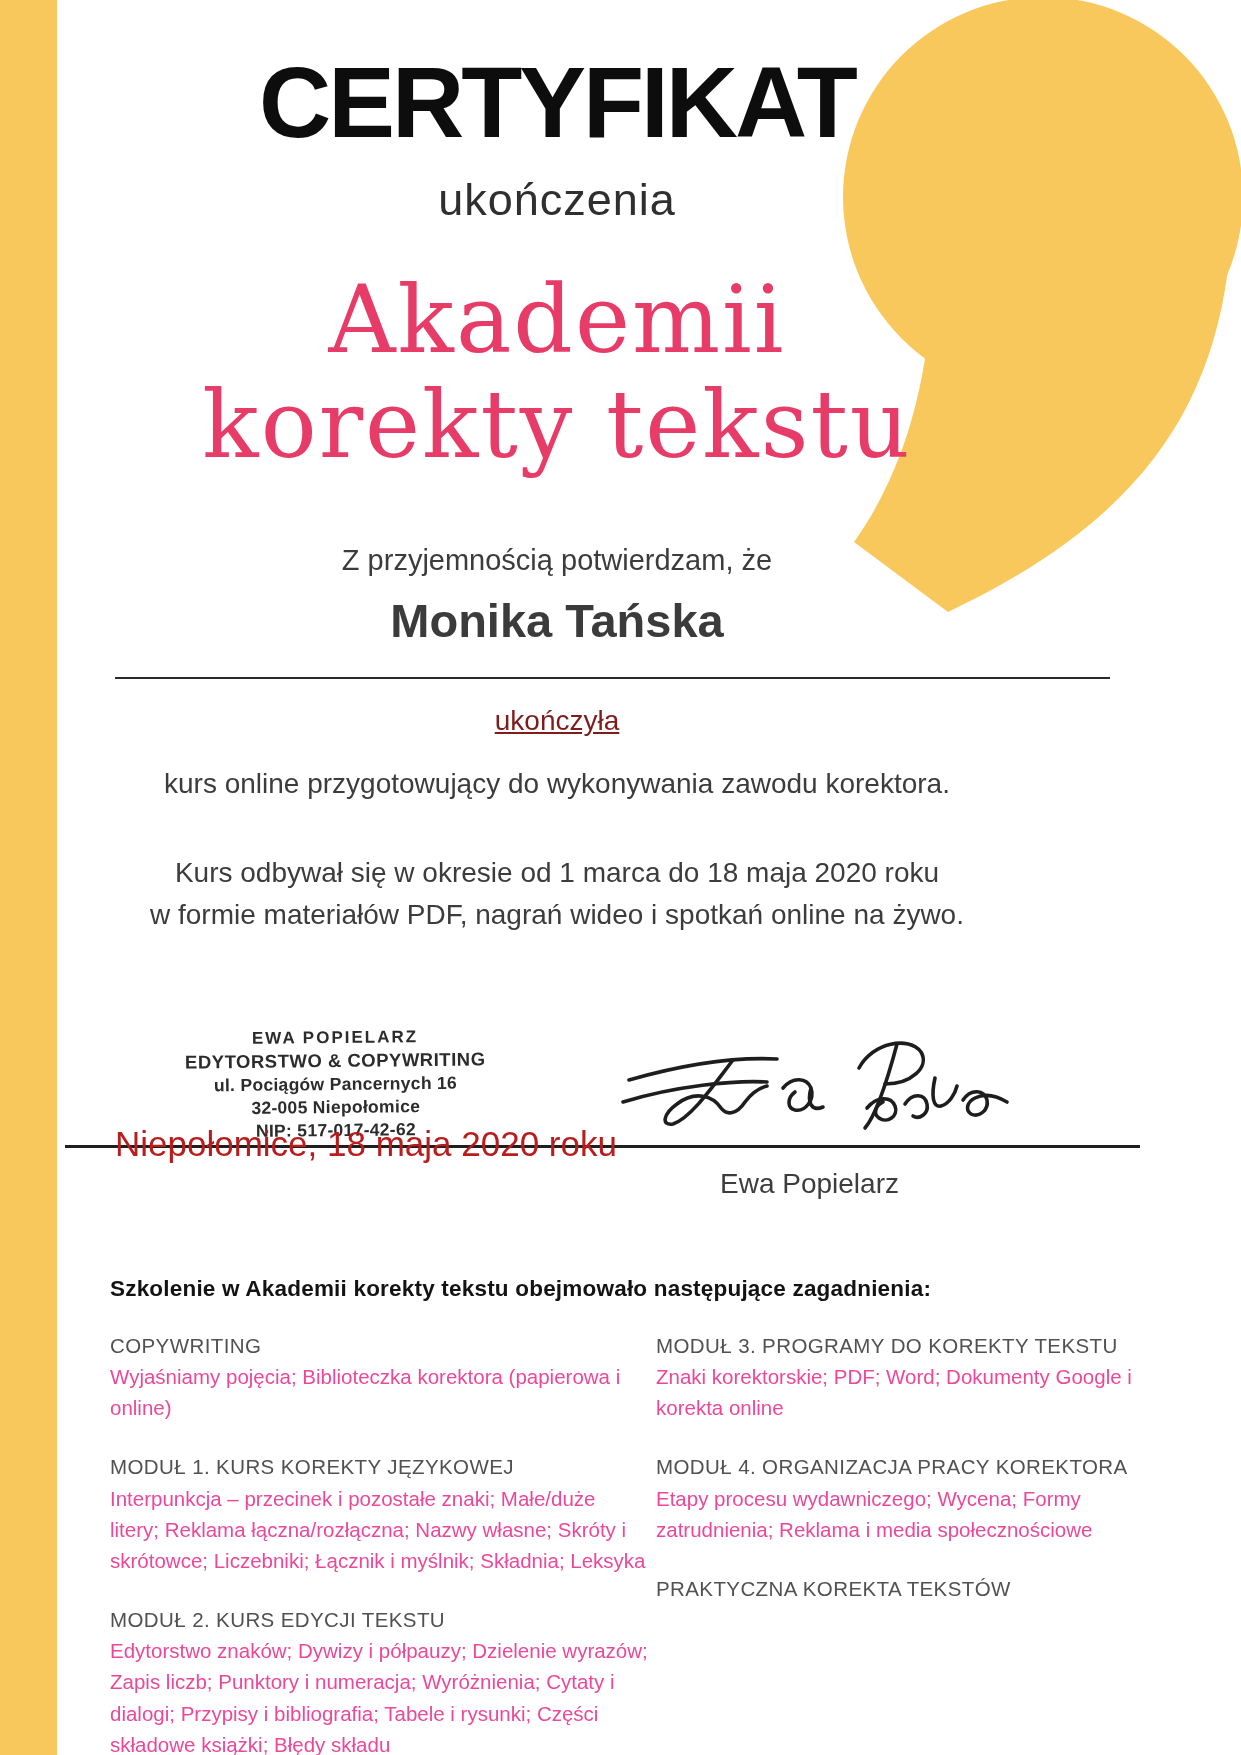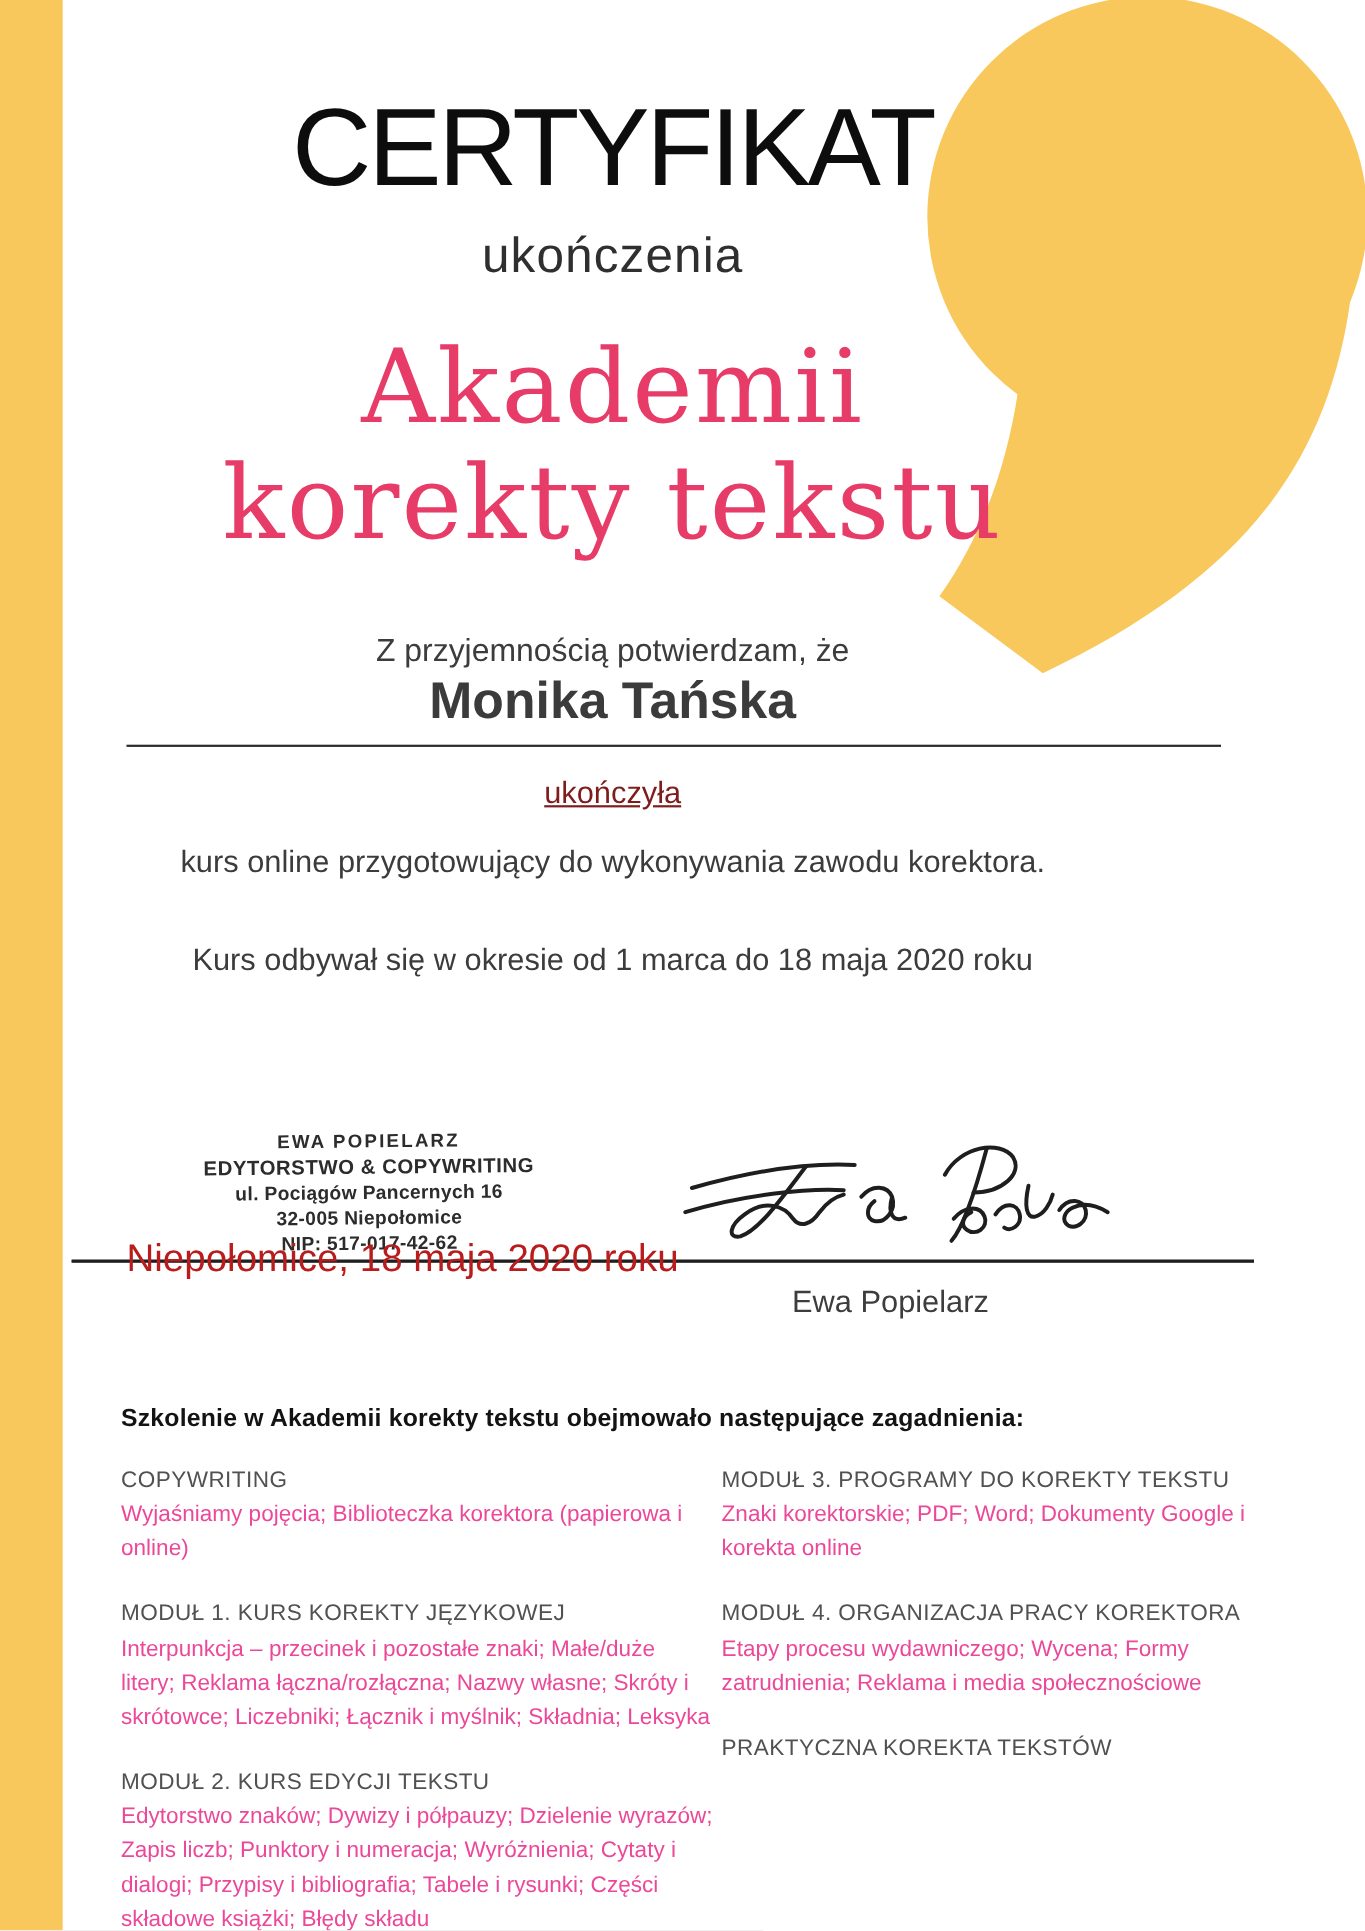--- a/index.html
+++ b/index.html
@@ -7,35 +7,35 @@
     position:relative; width:1241px; height:1755px; margin:0 auto;
     background:#ffffff; overflow:hidden;
     font-family:"Liberation Sans", sans-serif; color:#333;
   }
   .stripe { position:absolute; left:0; top:0; width:57px; height:1755px; background:#f9c85d; }
   .comma  { position:absolute; right:0; top:0; width:405px; height:625px; }
 
   .main { position:absolute; left:57px; top:0; width:1000px; text-align:center; }
 
   .title {
-    margin:0; padding-top:84px;
-    font-size:100px; font-weight:normal; letter-spacing:-3px;
+    margin:0; padding-top:52px;
+    font-size:100px; font-weight:bold; letter-spacing:-3px;
     color:#0d0d0d; line-height:1.0;
   }
   .subtitle {
     margin-top:22px; font-size:45px; font-weight:normal; color:#2f2f2f;
     letter-spacing:1px;
   }
   .academy {
     margin-top:42px;
     font-family:"DejaVu Serif", serif;
     font-size:93px; line-height:1.13; color:#e73c68; letter-spacing:2px;
   }
   .confirm  { margin-top:66px; font-size:29px; color:#3c3c3c; }
-  .name     { font-size:47px; font-weight:bold; color:#3b3b3b; letter-spacing:0px; }
+  .name     { margin-top:16px; font-size:47px; font-weight:bold; color:#3b3b3b; letter-spacing:0px; }
 
   .name-underline { position:absolute; left:115px; top:677px; width:995px; height:0; border-bottom:2px solid #2a2a2a; }
 
   .completed { position:absolute; left:57px; top:705px;  width:1000px; text-align:center; font-size:28px; color:#7f1d1d;text-decoration:underline; }
   .courseln  { position:absolute; left:57px; top:768px;  width:1000px; text-align:center; font-size:28px; color:#3c3c3c; }
   .periodln  { position:absolute; left:57px; top:852px;  width:1000px; text-align:center; font-size:28px; color:#3c3c3c; line-height:1.5; }
 
   .stamp {
     position:absolute; left:183px; top:1028px; width:305px;
     text-align:center; color:#2c2c2c; font-weight:bold;
@@ -91,20 +91,21 @@
     <div class="confirm">Z przyjemnością potwierdzam, że</div>
     <div class="name">Monika Tańska</div>
   </div>
 
   <div class="name-underline"></div>
 
   <div class="completed">ukończyła</div>
   <div class="courseln">kurs online przygotowujący do wykonywania zawodu korektora.</div>
   <div class="periodln">
     <div>Kurs odbywał się w okresie od 1 marca do 18 maja 2020 roku</div>
+    <div>w formie materiałów PDF, nagrań wideo i spotkań online na żywo.</div>
   </div>
 
   <div class="stamp">
     <div class="s1">EWA POPIELARZ</div>
     <div class="s2">EDYTORSTWO &amp; COPYWRITING</div>
     <div class="s3">ul. Pociągów Pancernych 16</div>
     <div class="s4">32-005 Niepołomice</div>
     <div class="s5">NIP: 517-017-42-62</div>
   </div>
 

